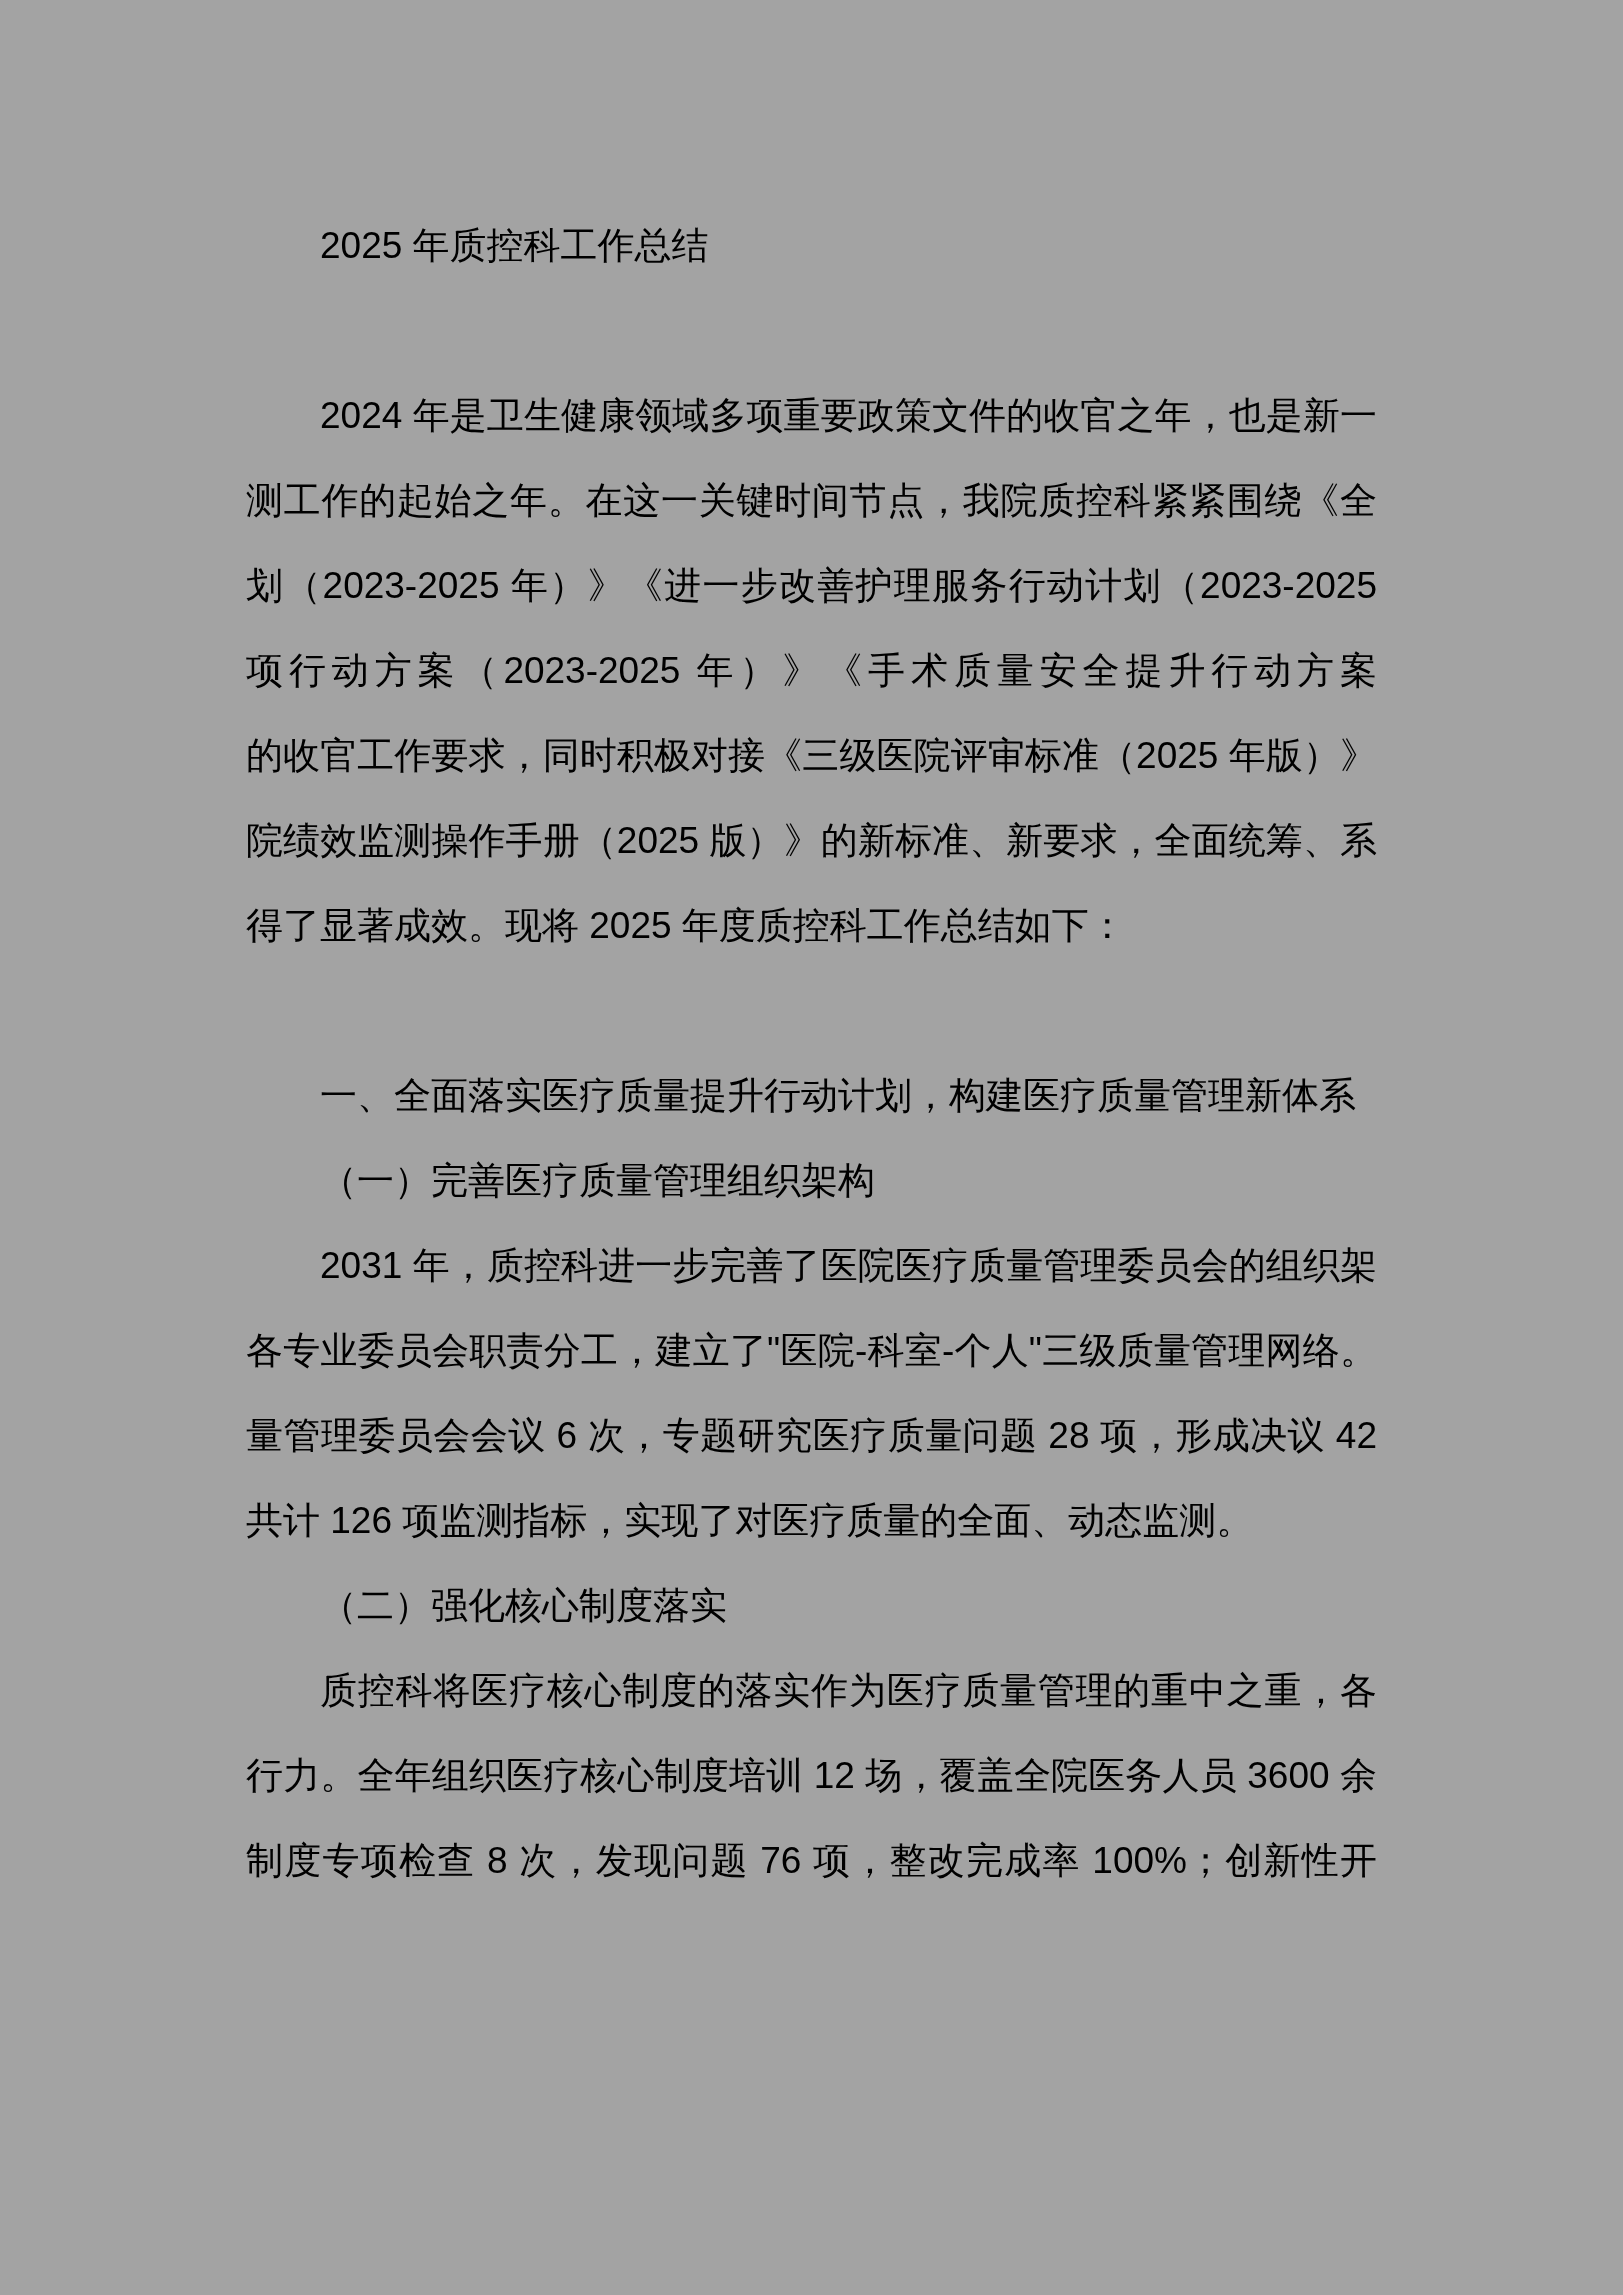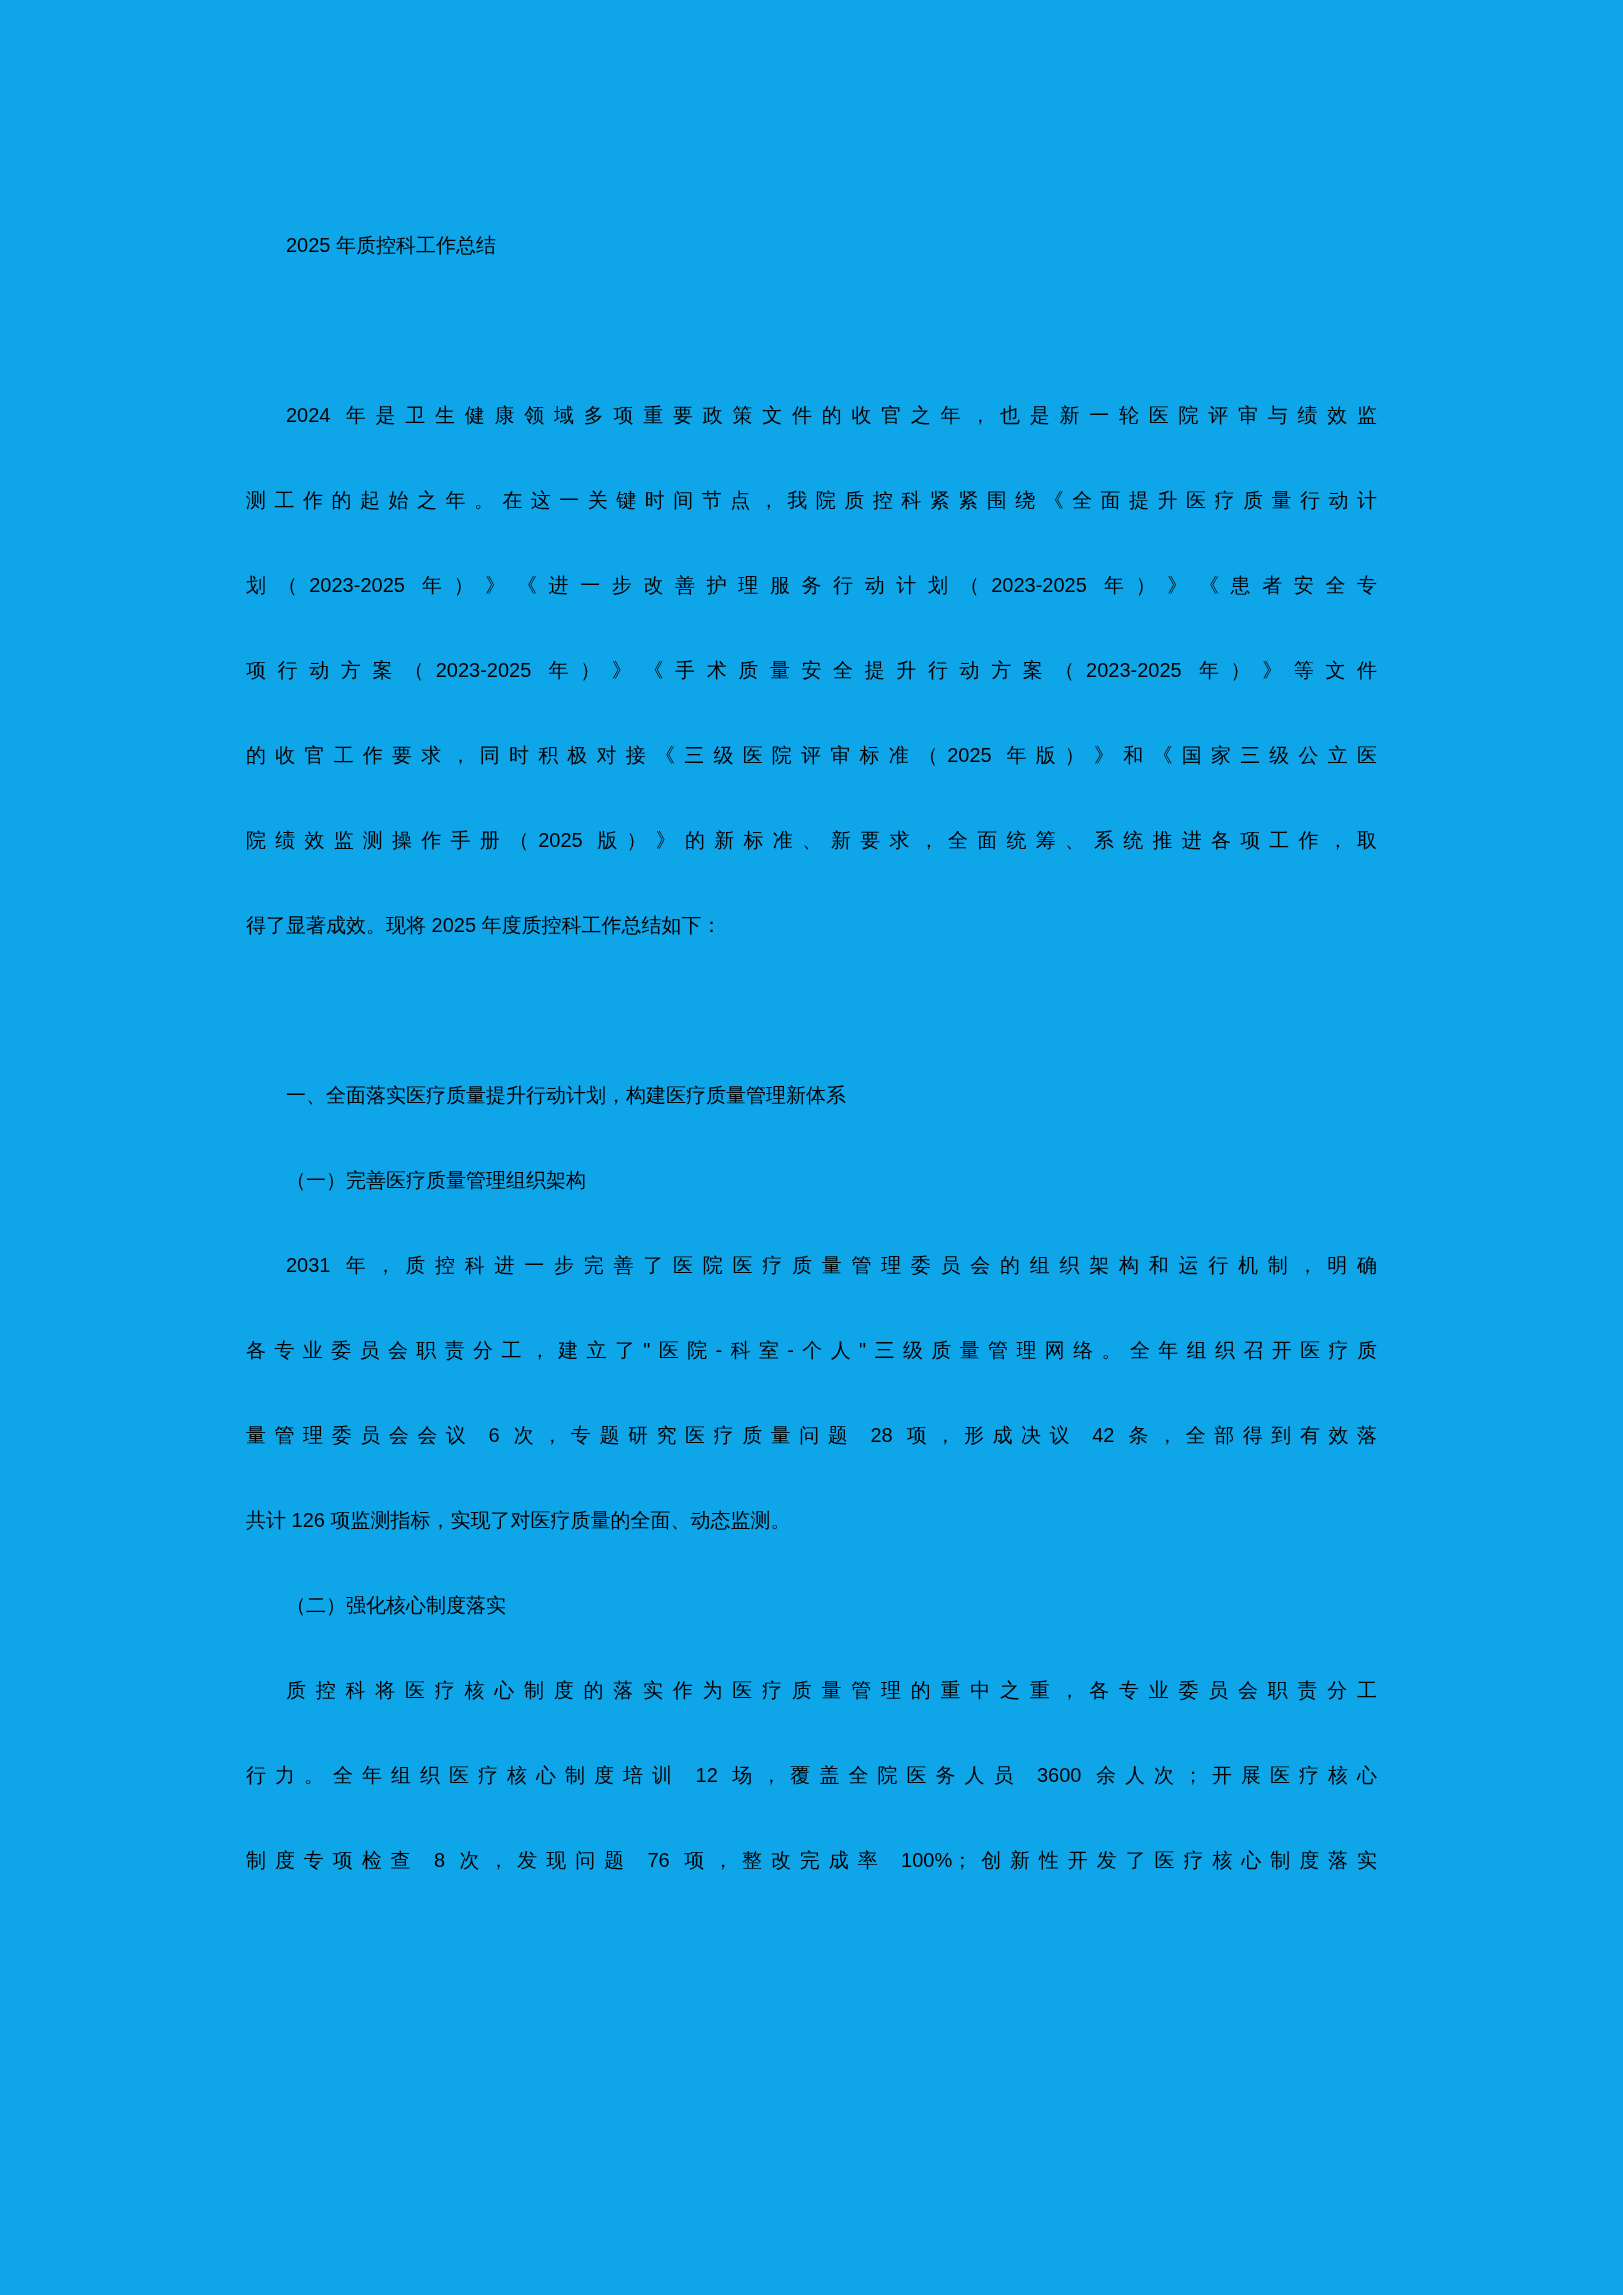--- a/index.html
+++ b/index.html
@@ -5,26 +5,26 @@
   html, body {
     margin: 0;
     padding: 0;
     background: #ffffff;
   }
   .page {
     position: relative;
     width: 1623px;
     height: 2295px;
     margin: 0 auto;
-    background: #0ea5e9;
+    background: #a3a3a3;
     box-sizing: border-box;
     padding: 203px 246px 0 246px;
     overflow: hidden;
     font-family: "Liberation Sans", "DejaVu Sans", sans-serif;
-    font-size: 20px;
+    font-size: 37px;
     line-height: 85px;
     color: #000000;
   }
   .block { margin: 0; padding: 0; }
   .gap-before { margin-top: 85px; }   
   .h1 { font-weight: normal; }
   .h2 { font-weight: normal; }
   .line {
     height: 85px;
     overflow: hidden;

